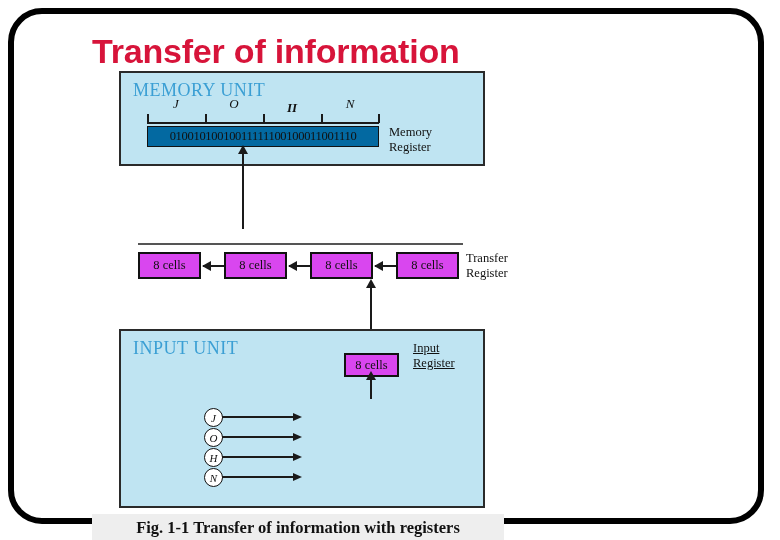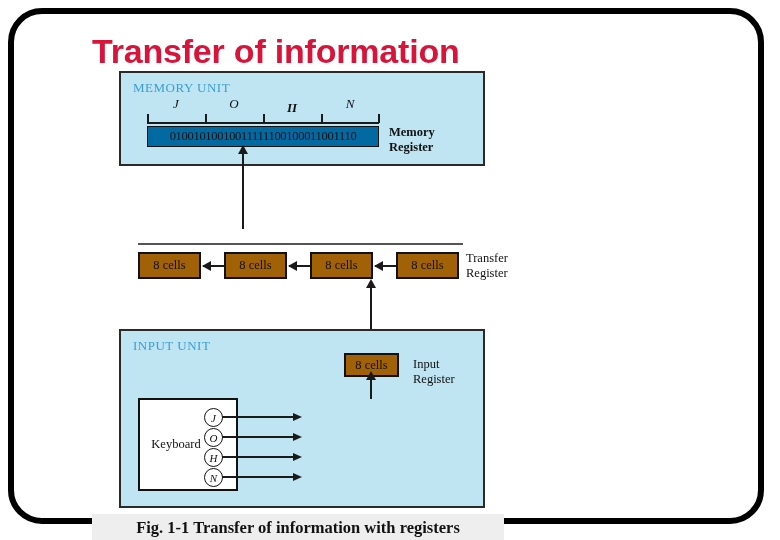--- a/index.html
+++ b/index.html
@@ -13,25 +13,25 @@
   #title{position:absolute;left:78px;top:18px;
          font-family:"Liberation Sans",sans-serif;
          font-weight:bold;font-size:34px;color:#d7143a;letter-spacing:-0.2px;
          white-space:nowrap;}
 
   
   #fig{position:absolute;left:100px;top:57px;width:390px;height:478px;}
 
   .unit{position:absolute;background:#bfe4f2;border:2px solid #2a2a2a;
         box-sizing:border-box;}
-  .unit-label{position:absolute;color:#3b9fd4;font-size:13px;
+  .unit-label{position:absolute;color:#3b9fd4;font-size:18px;
               font-family:"Liberation Serif",serif;letter-spacing:.5px;
               white-space:nowrap;}
 
-  .box{position:absolute;background:#a16207;border:2px solid #111;
+  .box{position:absolute;background:#d946ef;border:2px solid #111;
        box-sizing:border-box;display:flex;align-items:center;
        justify-content:center;font-size:12.5px;color:#111;white-space:nowrap;}
 
   .sidelabel{position:absolute;font-size:12.5px;color:#111;line-height:1.18;
              white-space:nowrap;}
 
   
   .vline{position:absolute;background:#1a1a1a;width:2px;}
   .hline{position:absolute;background:#1a1a1a;height:2px;}
   .arrow-up{position:absolute;width:0;height:0;
@@ -84,21 +84,21 @@
     <div class="tick" style="left:207px;top:43px;"></div>
     <div class="tick" style="left:264px;top:43px;"></div>
 
     <div class="seg-label" style="left:33px;top:25px;width:58px;">J</div>
     <div class="seg-label" style="left:91px;top:25px;width:58px;">O</div>
     <div class="seg-label" style="left:149px;top:29px;width:58px;font-weight:bold;">II</div>
     <div class="seg-label" style="left:207px;top:25px;width:58px;">N</div>
 
     <div id="bits">01001010010011111100100011001110</div>
 
-    <div class="sidelabel" style="left:275px;top:54px;font-weight:bold;">
+    <div class="sidelabel" style="left:275px;top:54px;">
       <span>Memory</span><br>
       <span>Register</span>
     </div>
 
     <div class="vline" style="left:128px;top:80px;height:78px;"></div>
     <div class="arrow-up" style="left:124px;top:74px;"></div>
 
 
     <div class="hline" style="left:24px;top:172px;width:325px;height:1.5px;background:#555;"></div>
 
@@ -121,31 +121,28 @@
 
     <div class="vline" style="left:256px;top:214px;height:75px;"></div>
     <div class="arrow-up" style="left:252px;top:208px;"></div>
 
     <div class="unit" style="left:5px;top:258px;width:366px;height:179px;">
       <div class="unit-label" style="left:12px;top:7px;">INPUT UNIT</div>
     </div>
 
     <div class="box" style="left:230px;top:282px;width:55px;height:24px;">8 cells</div>
 
-    <div class="sidelabel" style="left:299px;top:286px;">
+    <div class="sidelabel" style="left:299px;top:270px;text-decoration:underline;">
       <span>Input</span><br>
       <span>Register</span>
     </div>
 
     <div class="vline" style="left:256px;top:306px;height:22px;"></div>
     <div class="arrow-up" style="left:252px;top:300px;"></div>
 
-    <div class="box" style="left:24px;top:327px;width:100px;height:93px;background:#fff;">
-      <span style="position:relative;left:-12px;">Keyboard</span>
-    </div>
 
     <div class="key" style="left:90px;top:337px;">J</div>
     <div class="key" style="left:90px;top:357px;">O</div>
     <div class="key" style="left:90px;top:377px;">H</div>
     <div class="key" style="left:90px;top:397px;">N</div>
 
     <div class="hline" style="left:108px;top:345px;width:74px;"></div>
     <div class="arrow-right" style="left:179px;top:341.5px;"></div>
     <div class="hline" style="left:108px;top:365px;width:74px;"></div>
     <div class="arrow-right" style="left:179px;top:361.5px;"></div>

